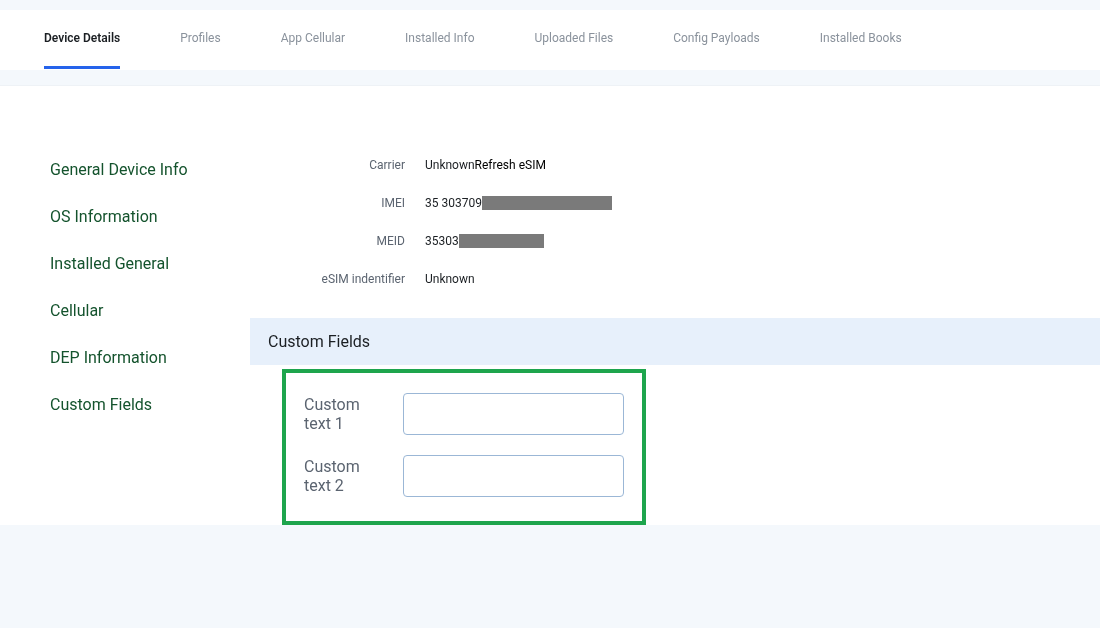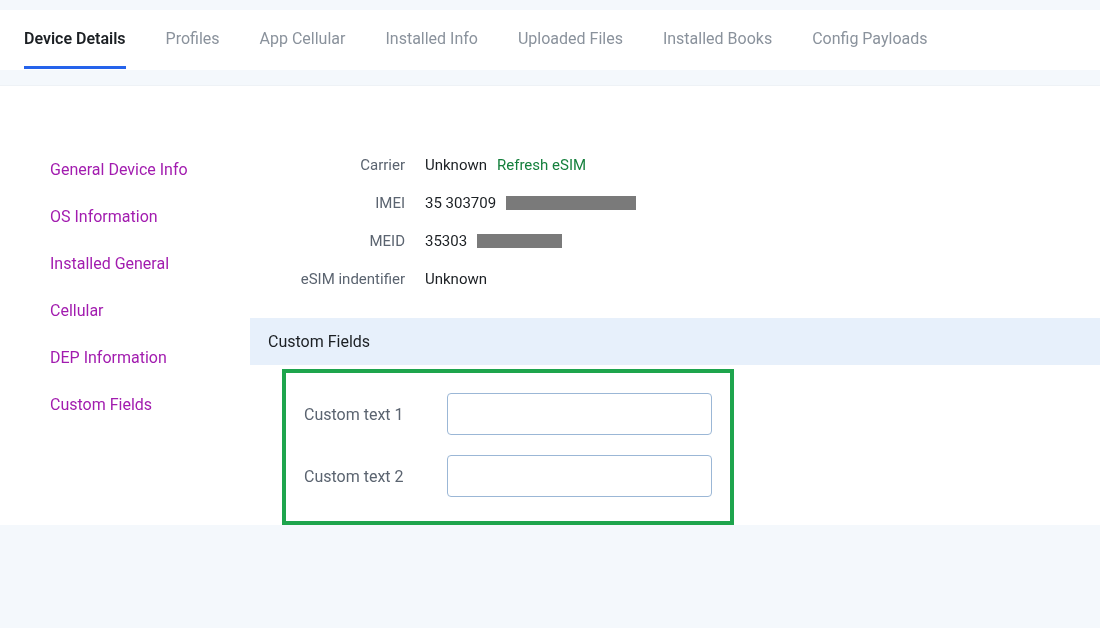--- a/index.html
+++ b/index.html
@@ -16,27 +16,28 @@
       background: #fff;
       display: flex;
       align-items: center;
       gap: 40px;
       padding: 0 24px;
       height: 60px;
       border-bottom: 1px solid #fff;
       margin-top: 10px;
     }
     .tab {
-      font-size: 16px;
+      font-size: 12px;
       color: #8a929c;
       cursor: pointer;
       height: 100%;
       display: flex;
       align-items: center;
       border-bottom: 3px solid transparent;
+      margin-left: 20px;
     }
     .tab.active {
       color: #1b1f23;
       font-weight: 600;
       border-bottom: 3px solid #2563eb;
     }
 
     .panel {
       background: #fff;
       margin-top: 15px;
@@ -48,50 +49,50 @@
       display: flex;
       width: 100%;
     }
 
     .sidebar {
       width: 250px;
       padding-left: 50px;
     }
     .sidebar-item {
       font-size: 16px;
-      color: #a21caf;
+      color: #14532d;
       padding: 14px 0;
       cursor: pointer;
     }
 
     .content {
       flex: 1;
     }
 
     .kv-row {
       display: flex;
       align-items: center;
       padding: 6px 0;
-      font-size: 15px;
+      font-size: 12px;
       min-height: 38px;
     }
     .kv-label {
       width: 175px;
       text-align: right;
       color: #5b6470;
       padding-right: 20px;
     }
     .kv-value {
       color: #1b1f23;
       display: flex;
       align-items: center;
-      gap: 10px;
+      gap: 0;
     }
     .link {
-      color: #15803d;
+      color: #000000;
       cursor: pointer;
       text-align: center;
     }
     .redact {
       display: inline-block;
       background: #7a7a7a;
       height: 14px;
       vertical-align: middle;
     }
     .redact.w1 { width: 130px; }
@@ -101,21 +102,21 @@
       background: #e7f0fb;
       font-size: 16px;
       color: #1b1f23;
       padding: 14px 18px;
       margin-top: 20px;
     }
 
     .custom-box {
       border: 4px solid #1ea54d;
       margin: 4px 0 0 32px;
-      width: 452px;
+      width: 364px;
       padding: 10px 14px 14px;
     }
     .cf-row {
       display: flex;
       align-items: center;
       gap: 18px;
       padding: 10px 4px;
     }
     .cf-label {
       width: 125px;
@@ -135,22 +136,22 @@
   </style>
 </head>
 <body>
 
 <div class="tabs">
   <div class="tab active">Device Details</div>
   <div class="tab">Profiles</div>
   <div class="tab">App Cellular</div>
   <div class="tab">Installed Info</div>
   <div class="tab">Uploaded Files</div>
+  <div class="tab">Config Payloads</div>
   <div class="tab">Installed Books</div>
-  <div class="tab">Config Payloads</div>
 </div>
 
 <div class="panel">
   <div class="layout">
 
     <div class="sidebar">
       <div class="sidebar-item">General Device Info</div>
       <div class="sidebar-item">OS Information</div>
       <div class="sidebar-item">Installed General</div>
       <div class="sidebar-item">Cellular</div>

